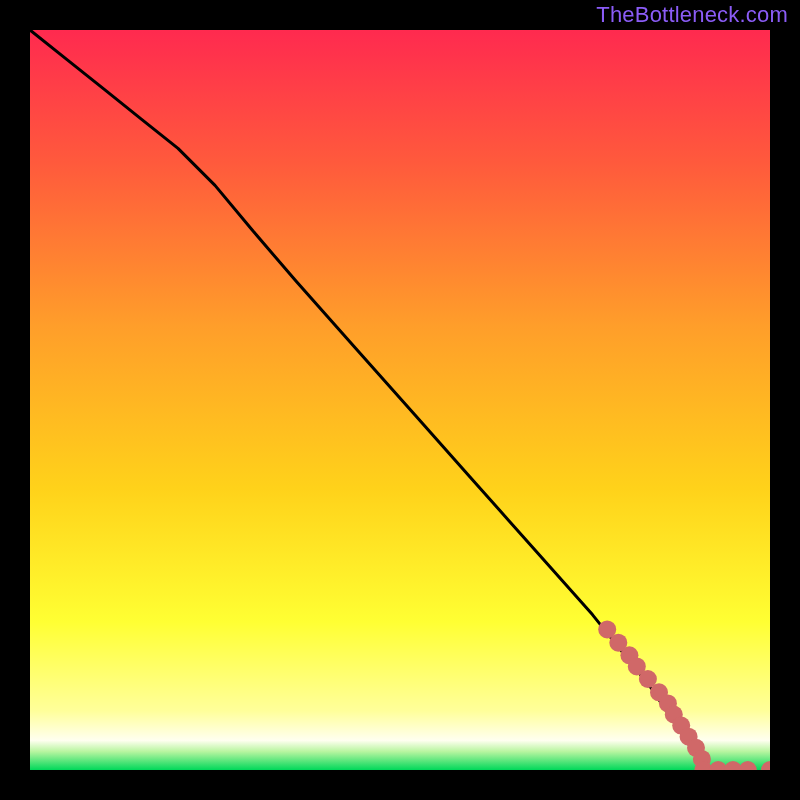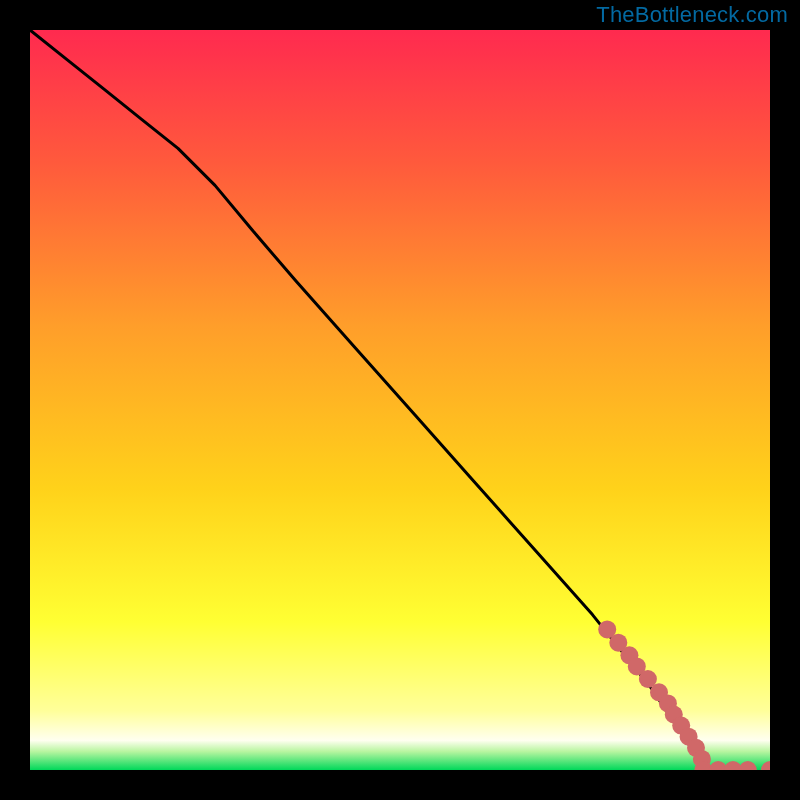--- a/index.html
+++ b/index.html
@@ -14,21 +14,21 @@
   .outer {
     position: relative;
     width: 800px;
     height: 800px;
     background: #000;
   }
   .watermark {
     position: absolute;
     top: 2px;
     right: 12px;
-    color: #0369a1;
+    color: #8b5cf6;
     font-size: 22px;
     font-weight: 500;
     letter-spacing: 0.2px;
     user-select: none;
   }
   .plot {
     position: absolute;
     left: 30px;
     top: 30px;
     width: 740px;

